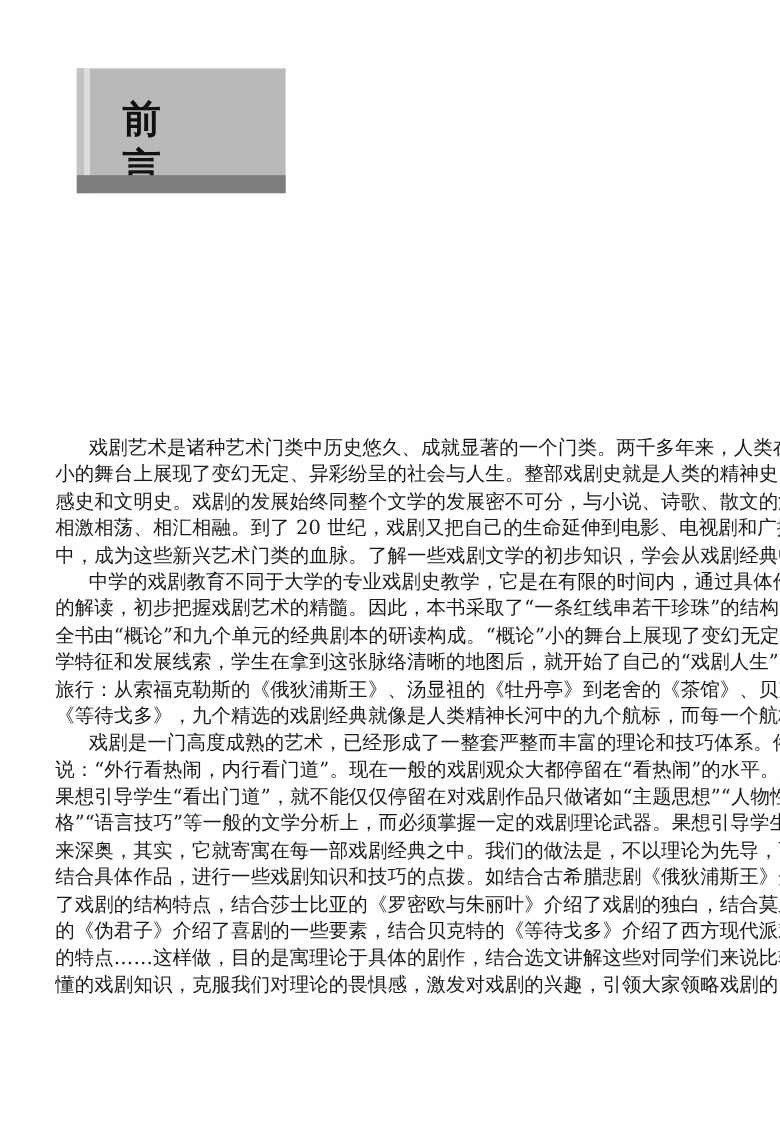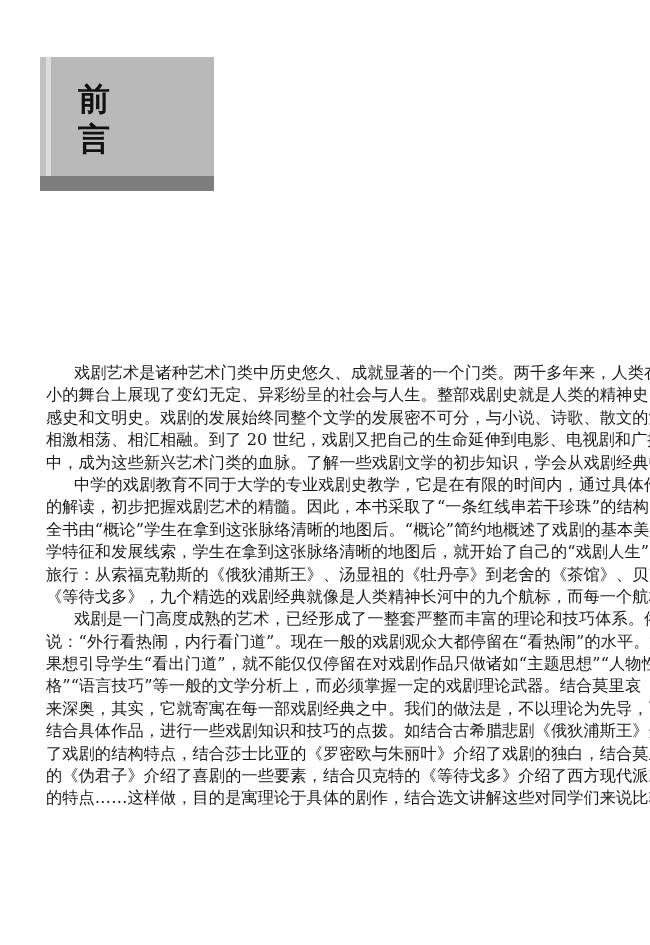--- a/index.html
+++ b/index.html
@@ -10,24 +10,24 @@
       width: 650px;
       height: 945px;
       background: #ffffff;
       position: relative;
       overflow: hidden;
       font-family: "DejaVu Serif", "Liberation Serif", serif;
       color: #1a1a1a;
     }
     .title-box {
       position: absolute;
-      left: 40px;
+      left: 64px;
       top: 57px;
       width: 174px;
-      height: 134px;
+      height: 104px;
       background: #b9b9b9;
     }
     .title-box .stripe-a {
       position: absolute;
       left: 0;
       top: 0;
       width: 6px;
       height: 100%;
       background: #c2c2c2;
     }
@@ -96,30 +96,31 @@
     <span class="line just indent">戏剧艺术是诸种艺术门类中历史悠久、成就显著的一个门类。两千多年来，人类在小</span>
     <span class="line just">小的舞台上展现了变幻无定、异彩纷呈的社会与人生。整部戏剧史就是人类的精神史、情</span>
     <span class="line just">感史和文明史。戏剧的发展始终同整个文学的发展密不可分，与小说、诗歌、散文的潮流</span>
     <span class="line just">相激相荡、相汇相融。到了 20 世纪，戏剧又把自己的生命延伸到电影、电视剧和广播剧</span>
     <span class="line just">中，成为这些新兴艺术门类的血脉。了解一些戏剧文学的初步知识，学会从戏剧经典中洞</span>
   </div>
 
   <div>
     <span class="line just indent">中学的戏剧教育不同于大学的专业戏剧史教学，它是在有限的时间内，通过具体作品</span>
     <span class="line just">的解读，初步把握戏剧艺术的精髓。因此，本书采取了“一条红线串若干珍珠”的结构。</span>
-    <span class="line just">全书由“概论”学生在拿到这张脉络清晰的地图后。“概论”简约地概述了戏剧的基本美</span>
+    <span class="line just">全书由“概论”和九个单元的经典剧本的研读构成。“概论”小的舞台上展现了变幻无定</span>
     <span class="line just">学特征和发展线索，学生在拿到这张脉络清晰的地图后，就开始了自己的“戏剧人生”的</span>
     <span class="line just">旅行：从索福克勒斯的《俄狄浦斯王》、汤显祖的《牡丹亭》到老舍的《茶馆》、贝克特的</span>
     <span class="line just">《等待戈多》，九个精选的戏剧经典就像是人类精神长河中的九个航标，而每一个航标又是</span>
   </div>
 
   <div>
     <span class="line just indent">戏剧是一门高度成熟的艺术，已经形成了一整套严整而丰富的理论和技巧体系。俗话</span>
     <span class="line just">说：“外行看热闹，内行看门道”。现在一般的戏剧观众大都停留在“看热闹”的水平。如</span>
     <span class="line just">果想引导学生“看出门道”，就不能仅仅停留在对戏剧作品只做诸如“主题思想”“人物性</span>
-    <span class="line just">格”“语言技巧”等一般的文学分析上，而必须掌握一定的戏剧理论武器。结合莫里哀</span>
+    <span class="line just">格”“语言技巧”等一般的文学分析上，而必须掌握一定的戏剧理论武器。果想引导学生</span>
     <span class="line just">来深奥，其实，它就寄寓在每一部戏剧经典之中。我们的做法是，不以理论为先导，而是</span>
     <span class="line just">结合具体作品，进行一些戏剧知识和技巧的点拨。如结合古希腊悲剧《俄狄浦斯王》介绍</span>
     <span class="line just">了戏剧的结构特点，结合莎士比亚的《罗密欧与朱丽叶》介绍了戏剧的独白，结合莫里哀</span>
     <span class="line just">的《伪君子》介绍了喜剧的一些要素，结合贝克特的《等待戈多》介绍了西方现代派戏剧</span>
     <span class="line just">的特点……这样做，目的是寓理论于具体的剧作，结合选文讲解这些对同学们来说比较难</span>
+    <span class="line just">懂的戏剧知识，克服我们对理论的畏惧感，激发对戏剧的兴趣，引领大家领略戏剧的</span>
   </div>
 </div>
 
 </body></html>

